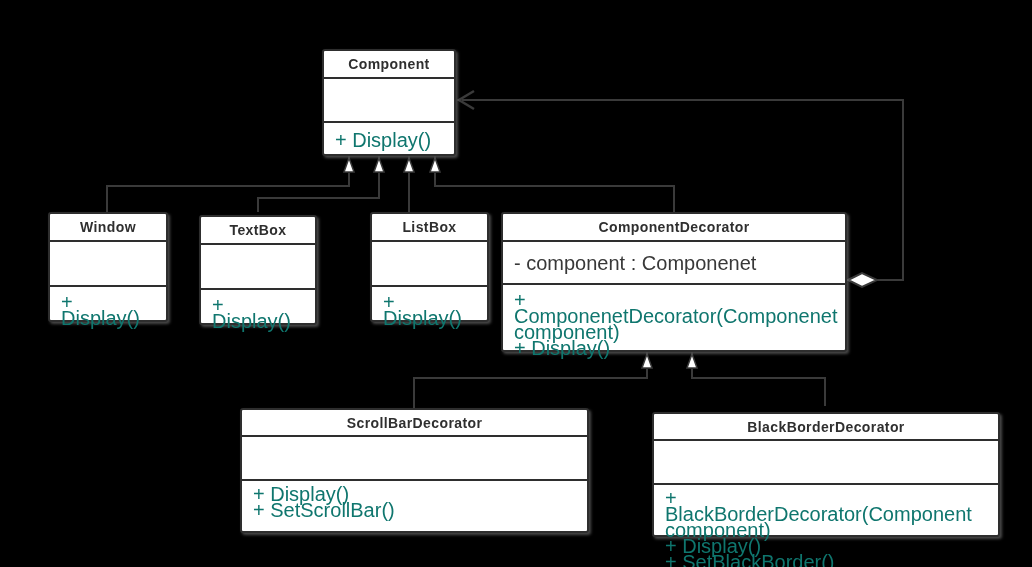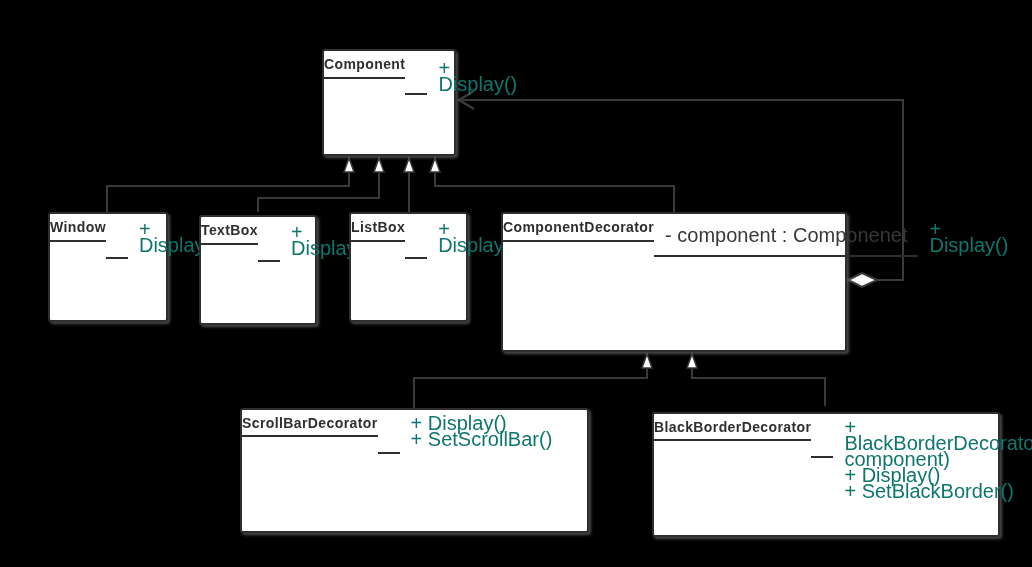--- a/index.html
+++ b/index.html
@@ -12,20 +12,21 @@
   }
   #connectors{position:absolute;left:0;top:0;width:1032px;height:567px;z-index:1;}
   .uml-class{
     position:absolute;
     box-sizing:border-box;
     background:#ffffff;
     border:2px solid #2e2e2e;
     border-radius:3px;
     box-shadow:2px 2px 3px rgba(165,165,165,0.45);
     display:flex;
+    flex-direction:column;
     z-index:2;
   }
   .uml-title{
     box-sizing:border-box;
     border-bottom:2px solid #2e2e2e;
     font-weight:bold;
     font-size:14px;
     color:#2f2f2f;
     letter-spacing:0.4px;
     text-align:center;
@@ -54,21 +55,21 @@
   .c-component          {left:322px;top:49px; width:134px;height:107px;}
   .c-component .uml-title{height:28px;} .c-component .uml-attrs{height:44px;}
   .c-component .uml-methods{padding-top:9px;}
 
   .c-window             {left:48px; top:212px;width:120px;height:110px;}
   .c-window .uml-title  {height:28px;} .c-window .uml-attrs{height:45px;}
 
   .c-textbox            {left:199px;top:215px;width:118px;height:110px;}
   .c-textbox .uml-title {height:28px;} .c-textbox .uml-attrs{height:45px;}
 
-  .c-listbox            {left:349px;top:212px;width:119px;height:110px;}
+  .c-listbox            {left:370px;top:212px;width:119px;height:110px;}
   .c-listbox .uml-title {height:28px;} .c-listbox .uml-attrs{height:45px;}
 
   .c-compdec            {left:501px;top:212px;width:346px;height:140px;}
   .c-compdec .uml-title {height:28px;} .c-compdec .uml-attrs{height:43px;}
   .c-compdec .uml-methods{padding-right:52px;}
 
   .c-scrolldec          {left:240px;top:408px;width:349px;height:125px;}
   .c-scrolldec .uml-title{height:27px;} .c-scrolldec .uml-attrs{height:44px;}
   .c-scrolldec .uml-methods{padding-top:5px;}
 
@@ -142,20 +143,21 @@
       <div class="m">+ Display()</div>
     </div>
   </div>
 
   <div class="uml-class c-compdec">
     <div class="uml-title">ComponentDecorator</div>
     <div class="uml-attrs">
       <div class="m">- component : Componenet</div>
     </div>
     <div class="uml-methods">
+      <div class="m">+ ComponenetDecorator(Componenet component)</div>
       <div class="m">+ Display()</div>
     </div>
   </div>
 
   <div class="uml-class c-scrolldec">
     <div class="uml-title">ScrollBarDecorator</div>
     <div class="uml-attrs"></div>
     <div class="uml-methods">
       <div class="m">+ Display()</div>
       <div class="m">+ SetScrollBar()</div>

